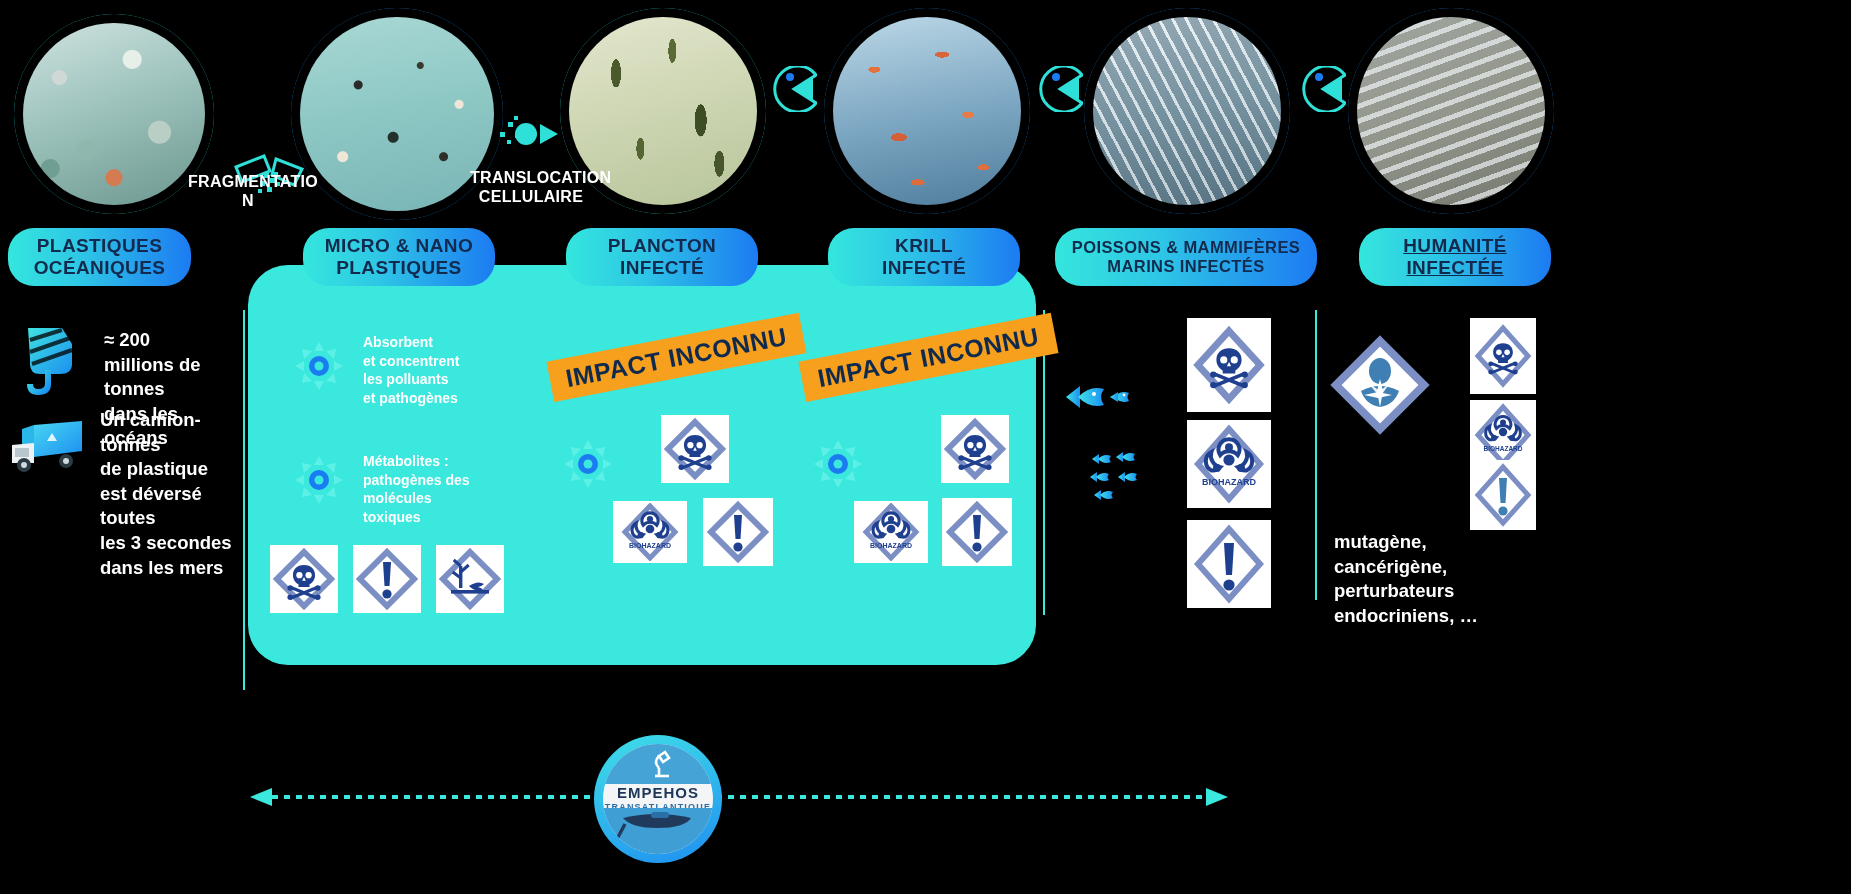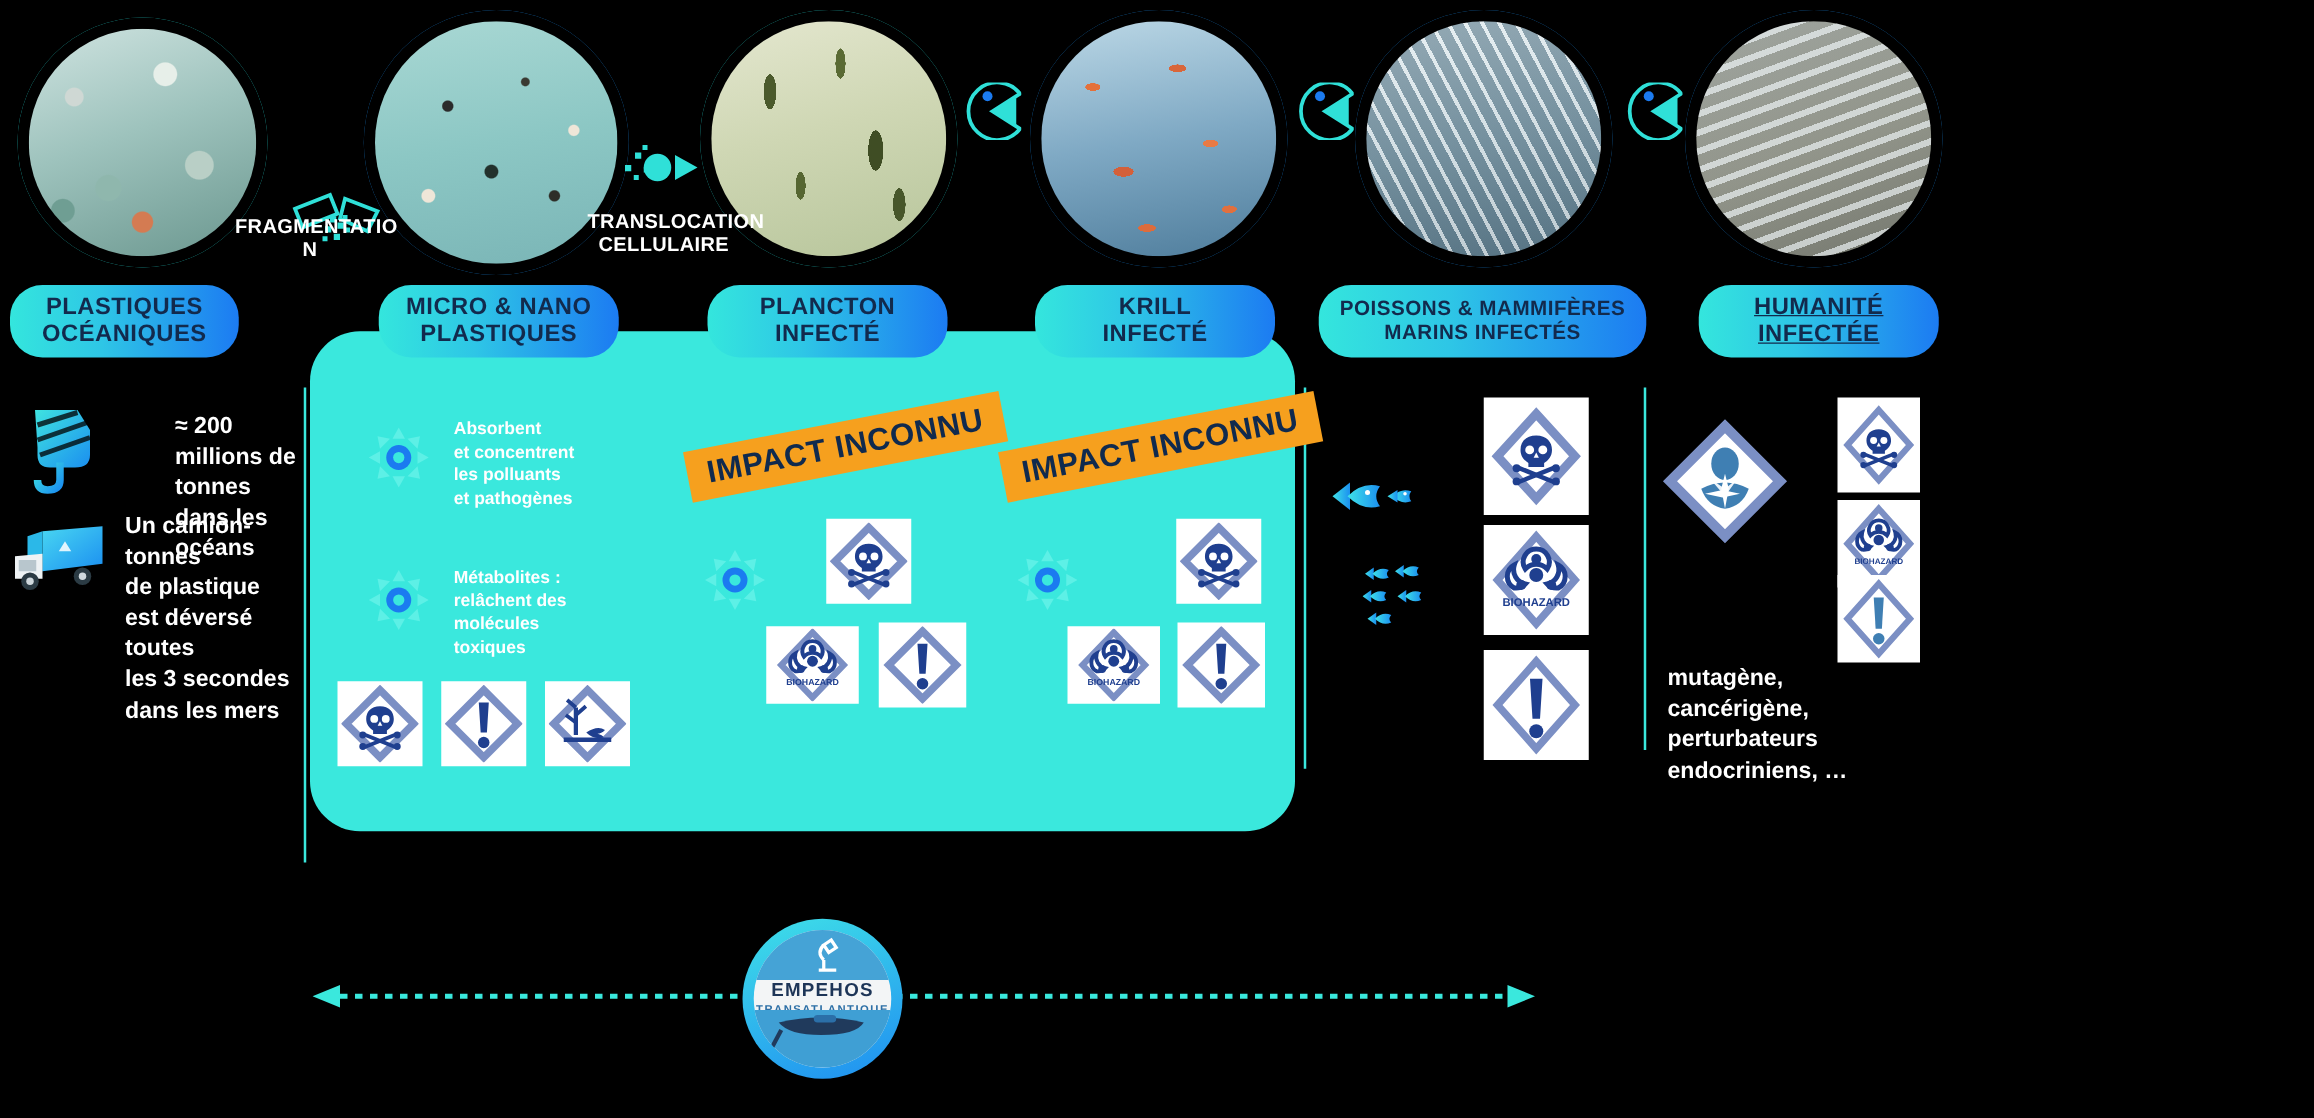--- a/index.html
+++ b/index.html
@@ -264,21 +264,21 @@
       </defs>
     <path d="M10 6 L44 6 L54 22 L54 42 Q54 52 42 52 L22 52 Q12 52 12 42 L12 36" fill="url(#gbag)"></path>
     <g stroke="#000" stroke-width="4" opacity=".75">
       <path d="M12 18 L44 8"></path>
         <path d="M12 30 L52 16"></path>
         <path d="M14 42 L54 28"></path>
     </g>
     <path d="M30 48 L30 62 Q30 70 20 70 Q12 70 12 62" fill="none" stroke="url(#gbag)" stroke-width="6"></path>
   </svg>
 </div>
-<div class="txt white w18" style="left:104px;top:328px;width:150px;margin-left:36px;">
+<div class="txt white w18" style="left:104px;top:328px;width:150px;">
   <div>≈ 200</div>
   <div>millions de</div>
   <div>tonnes</div>
   <div> dans les</div>
   <div>océans</div>
 </div>
 
 <div class="ico" style="left:8px;top:415px;">
   <svg width="82" height="62" viewBox="0 0 82 62">
     <defs>
@@ -342,21 +342,21 @@
         <path d="M41 7 l-10 2 8 8 Z"></path>
       <path d="M7 41 l10 -2 -8 -8 Z"></path>
         <path d="M41 41 l-10 -2 8 -8 Z"></path>
     </g>
     <circle cx="24" cy="24" r="10" fill="#1b7bf0"></circle>
     <circle cx="24" cy="24" r="4.5" fill="#3ae8dd"></circle>
   </svg>
 </div>
 <div class="txt white w17" style="left:363px;top:452px;width:180px;">
   <div>Métabolites :</div>
-  <div>relâchent des</div>
+  <div>pathogènes des</div>
   <div>molécules</div>
   <div>toxiques</div>
 </div>
 
 <div class="ghs" style="left:270px;top:545px;width:68px;height:68px;">
   <svg width="62" height="62" viewBox="0 0 62 62">
     <path d="M31 4 L58 31 L31 58 L4 31 Z" fill="#fff" stroke="#7b8fc4" stroke-width="6"></path>
     <g fill="#1f3f8f" transform="translate(31,29) scale(.92)">
       <path d="M0 -13 C8 -13 12 -8 12 -2 C12 3 9 6 6 8 L6 11 L-6 11 L-6 8 C-9 6 -12 3 -12 -2 C-12 -8 -8 -13 0 -13 Z"></path>
       <circle cx="-5" cy="-2" r="3.4" fill="#fff"></circle>

